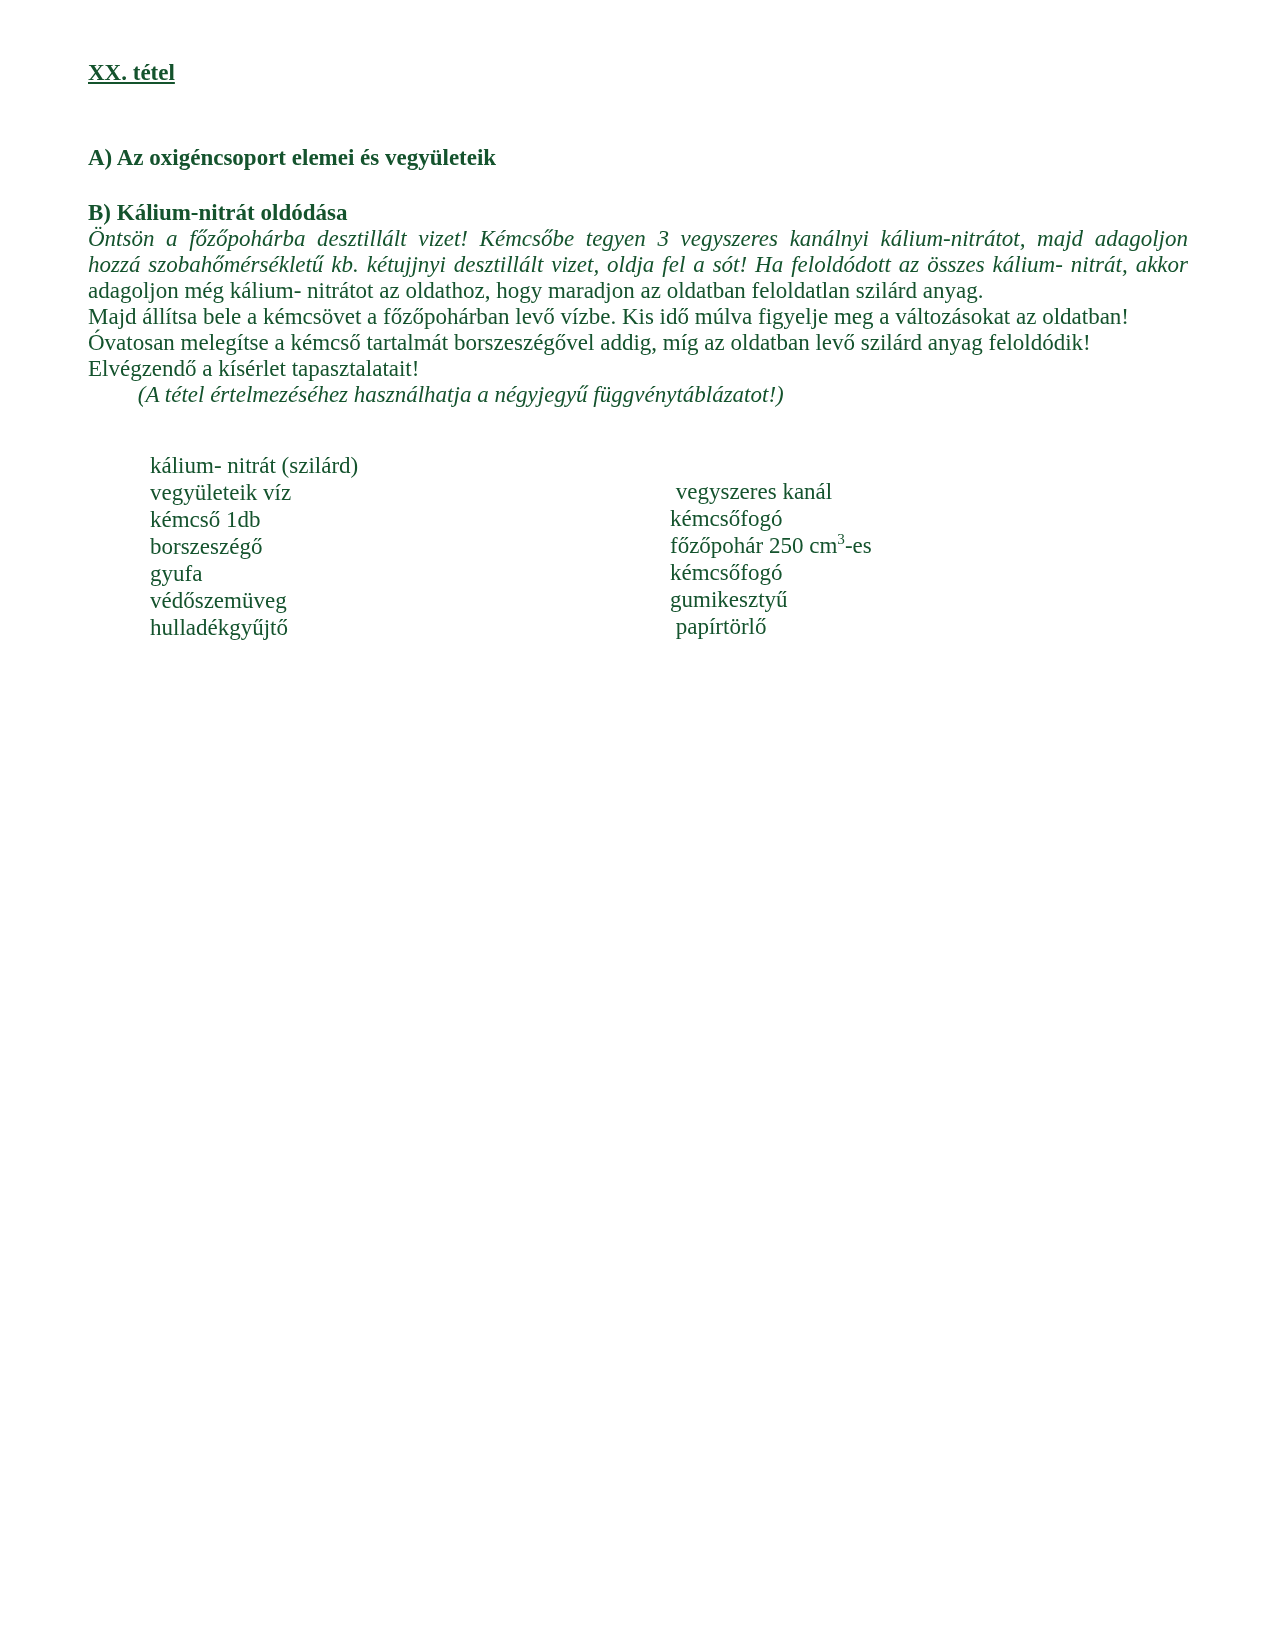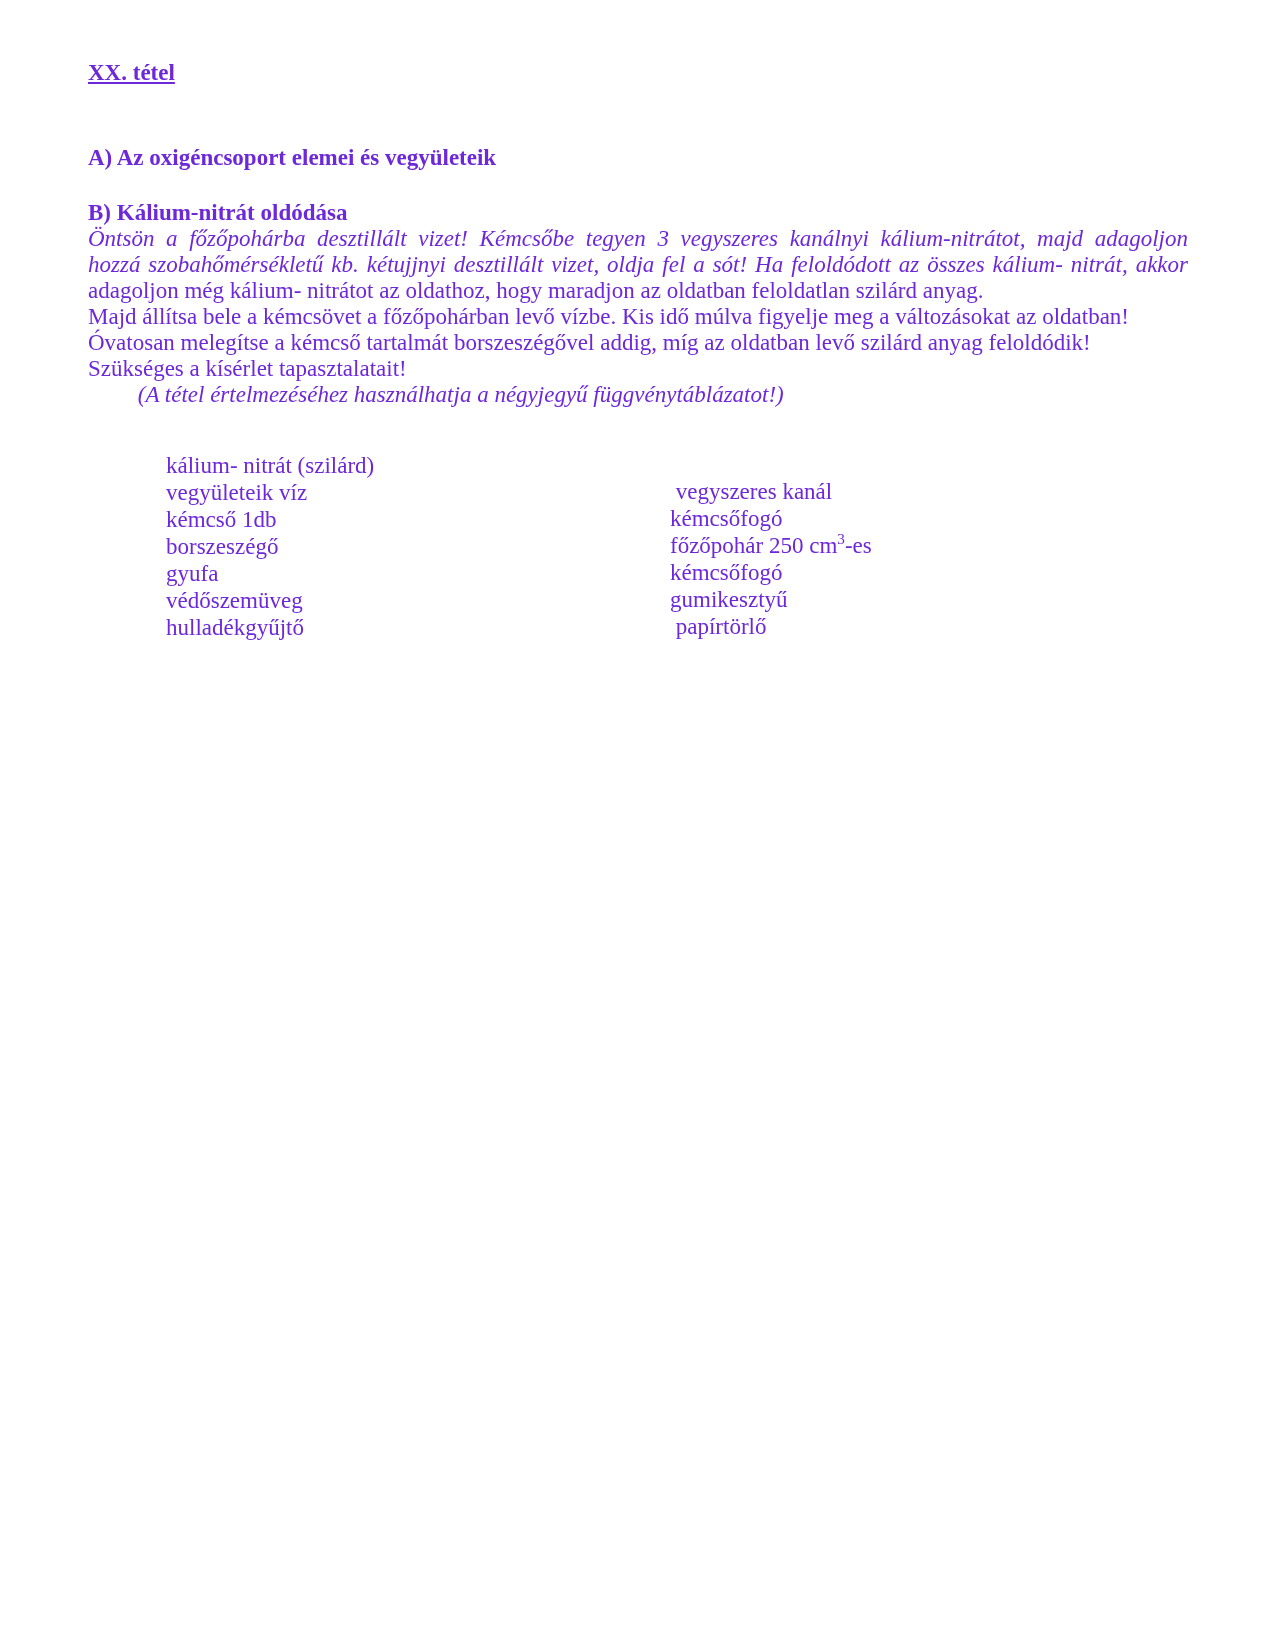--- a/index.html
+++ b/index.html
@@ -5,21 +5,21 @@
   html, body {
     margin: 0;
     padding: 0;
     background: #ffffff;
   }
   .page {
     position: relative;
     width: 1275px;
     height: 1650px;
     background: #ffffff;
-    color: #6d28d9;
+    color: #14532d;
     font-family: "Liberation Serif", "DejaVu Serif", serif;
     overflow: hidden;
   }
   .content {
     position: absolute;
     left: 88px;
     top: 60px;
     width: 1100px;
     font-size: 23px;
     line-height: 26px;
@@ -37,21 +37,21 @@
   .gap-title { height: 59px; }
   .gap-ab    { height: 29px; }
   .gap-mat   { height: 44px; }
   .mat-row {
     position: relative;
     height: 27px;
     line-height: 27px;
   }
   .mat-left {
     position: absolute;
-    left: 78px;
+    left: 62px;
     top: 0;
     white-space: pre-wrap;
   }
   .mat-right {
     position: absolute;
     left: 582px;
     top: 0;
     white-space: pre-wrap;
     margin-top: 26px;
   }
@@ -75,21 +75,21 @@
     <div class="gap-ab"></div>
 
     <div class="b line">B) Kálium-nitrát oldódása</div>
 
     <div>
       <div class="line justify">Öntsön a főzőpohárba desztillált vizet! Kémcsőbe tegyen 3 vegyszeres kanálnyi kálium-nitrátot, majd adagoljon</div>
       <div class="line justify">hozzá szobahőmérsékletű kb. kétujjnyi desztillált vizet, oldja fel a sót! Ha feloldódott az összes kálium- nitrát, akkor</div>
       <div class="line">adagoljon még kálium- nitrátot az oldathoz, hogy maradjon az oldatban feloldatlan szilárd anyag.</div>
       <div class="line">Majd állítsa bele a kémcsövet a főzőpohárban levő vízbe. Kis idő múlva figyelje meg a változásokat az oldatban!</div>
       <div class="line">Óvatosan melegítse a kémcső tartalmát borszeszégővel addig, míg az oldatban levő szilárd anyag feloldódik!</div>
-      <div class="line">Szükséges a kísérlet tapasztalatait!</div>
+      <div class="line">Elvégzendő a kísérlet tapasztalatait!</div>
       <div class="line i"> (A tétel értelmezéséhez használhatja a négyjegyű függvénytáblázatot!)</div>
     </div>
 
     <div class="gap-mat"></div>
 
 
     <div>
       <div class="mat-row">
         <div class="mat-left">kálium- nitrát (szilárd)</div>
         <div class="mat-right"><span> vegyszeres kanál</span><sup></sup><span></span></div>

